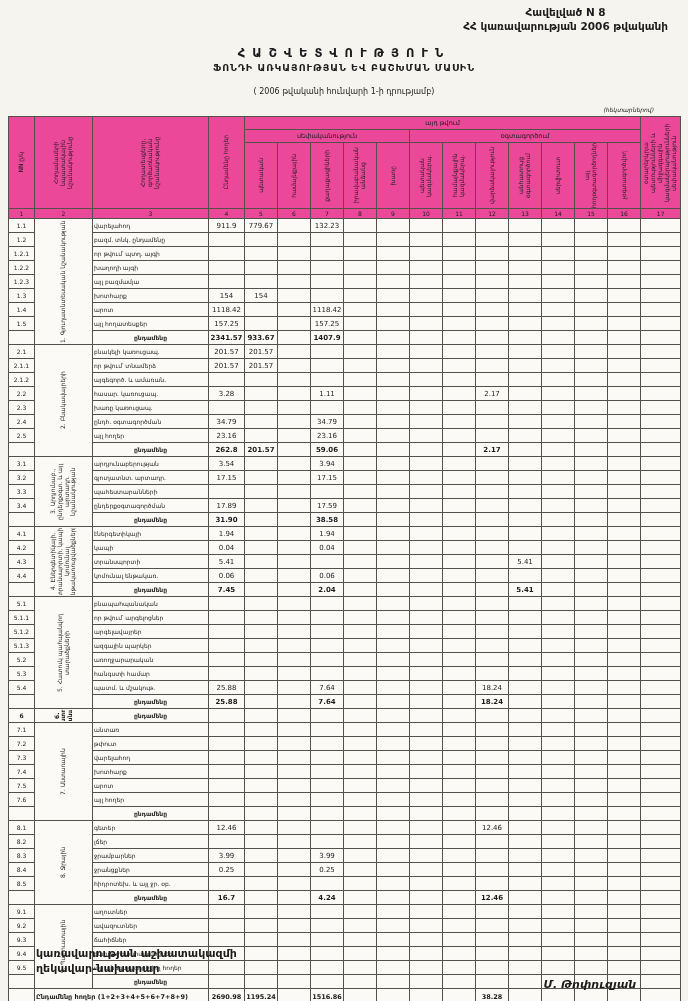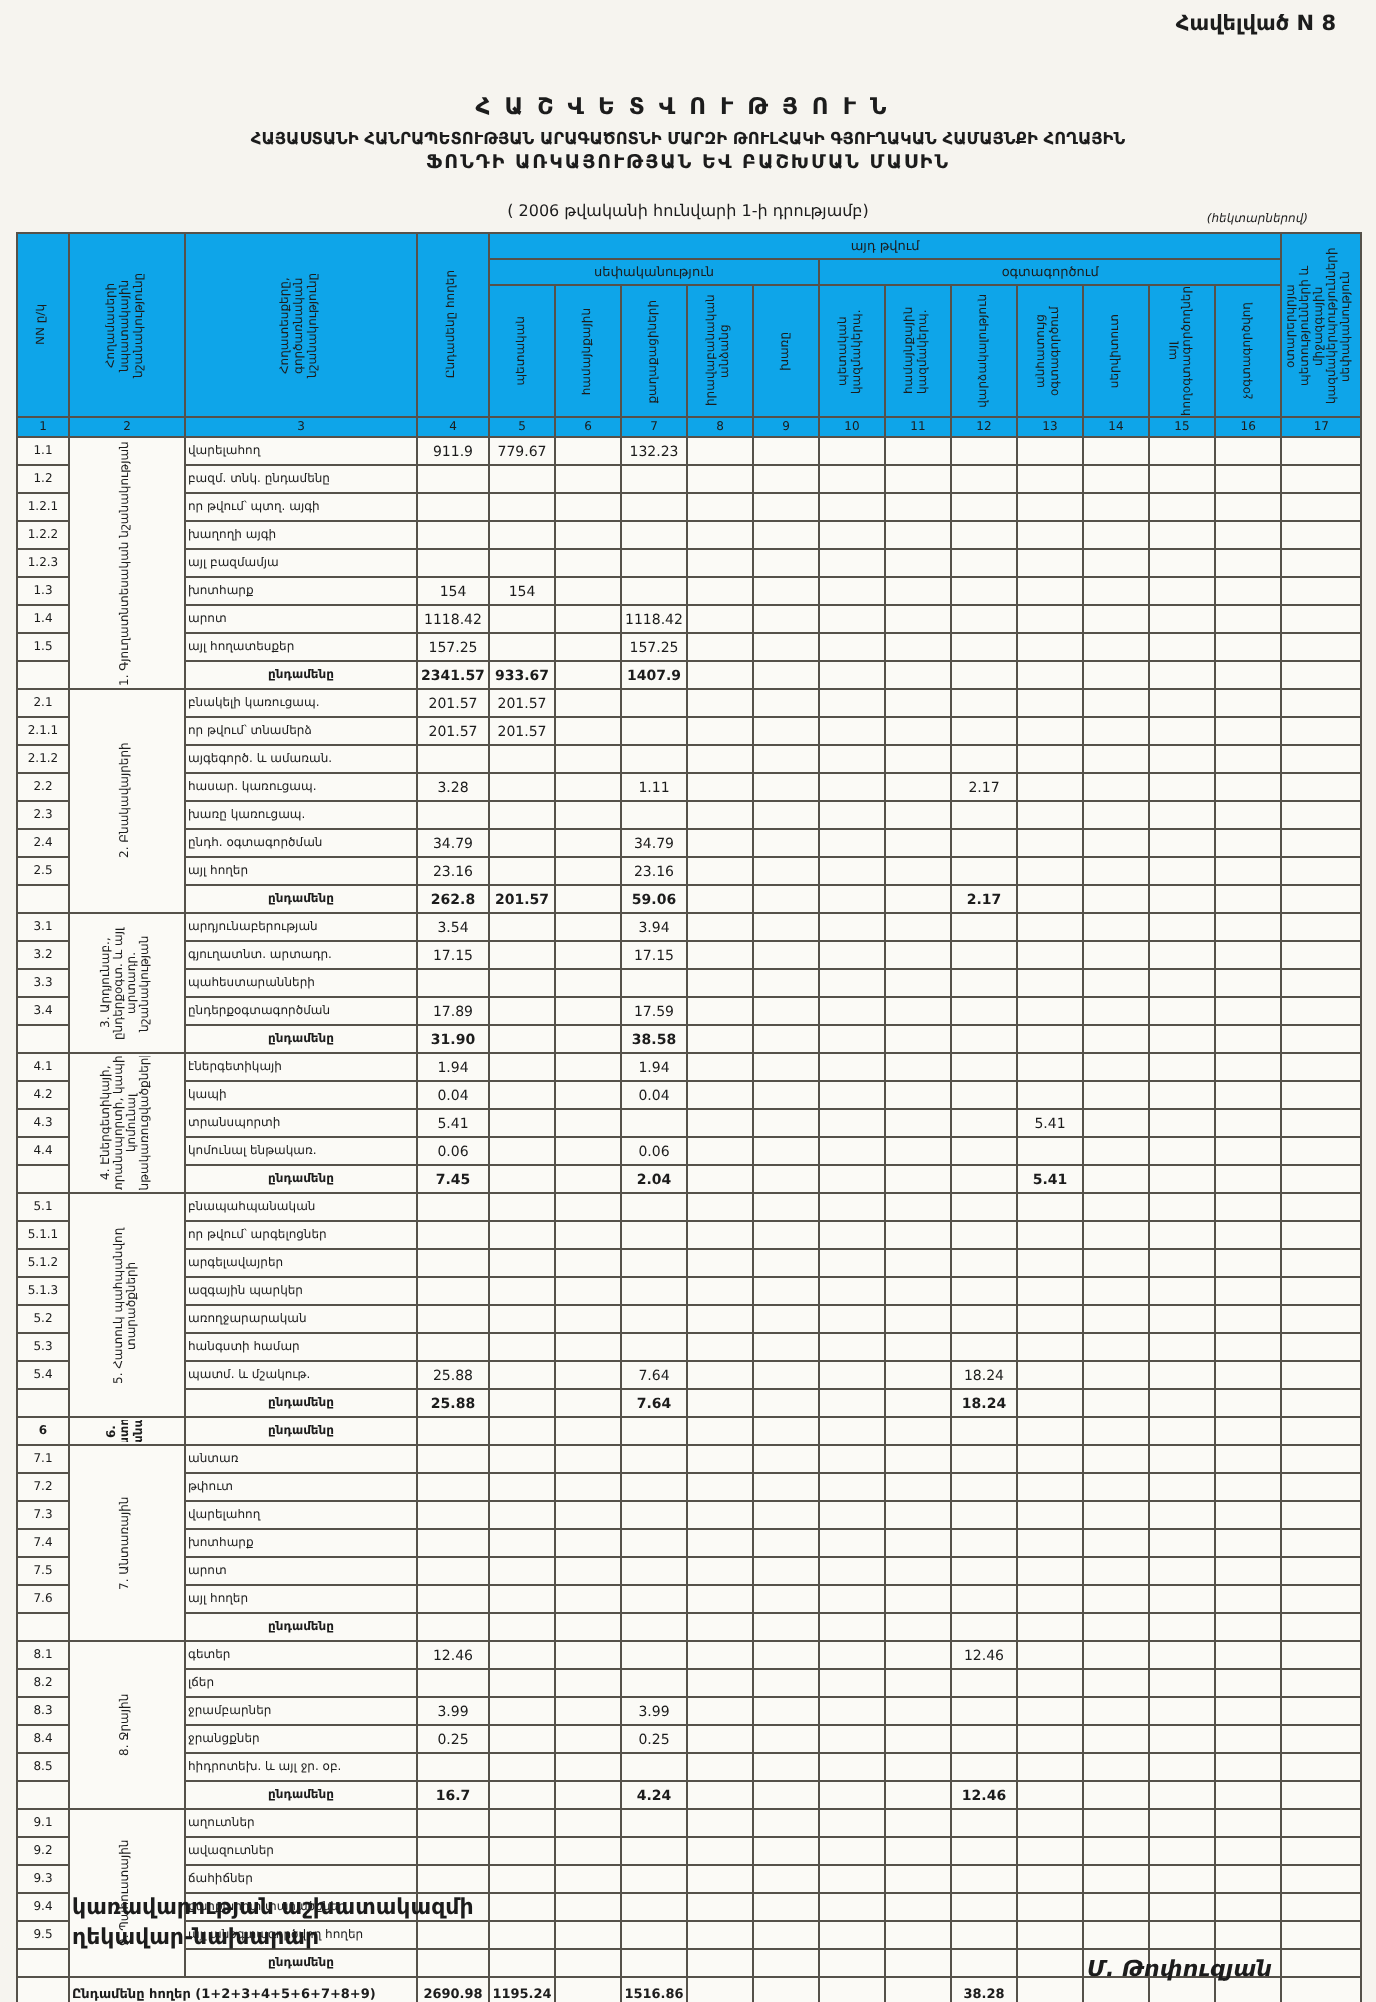--- a/index.html
+++ b/index.html
@@ -12,21 +12,21 @@
   }
   .appendix{position:absolute;top:6px;right:20px;text-align:center;font-weight:bold;font-size:10.5px;line-height:1.3;}
   .titles{position:absolute;top:46px;left:0;right:0;text-align:center;font-weight:bold;}
   .t1{font-size:11.5px;letter-spacing:7px;}
   .t2{font-size:8.2px;margin-top:4px;}
   .t3{font-size:9.5px;margin-top:2px;letter-spacing:1px;}
   .t4{font-size:8px;font-weight:normal;margin-top:14px;text-align:center;}
   .units{position:absolute;top:106px;right:34px;font-size:6px;font-style:italic;}
   table{position:absolute;top:116px;left:8px;width:672px;border-collapse:collapse;table-layout:fixed;background:#fbfaf6;}
   th,td{border:1px solid #55514a;padding:0 1px;font-weight:normal;vertical-align:middle;}
-  thead th{background:#0ea5e9;}
+  thead th{background:#ec4899;}
   .hspan{font-size:6.5px;height:12px;text-align:center;}
   .h-rot{height:62px;vertical-align:middle;}
   .vert{
     writing-mode:vertical-rl;transform:rotate(180deg);
     margin:0 auto;font-size:6px;line-height:1.15;text-align:center;
     max-height:80px;overflow:hidden;
   }
   .numrow th{font-size:6px;height:9px;text-align:center;font-weight:normal;}
   td.num{font-size:6px;text-align:center;white-space:nowrap;overflow:hidden;height:13px;}
   td.lab{font-size:6px;text-align:left;white-space:nowrap;overflow:hidden;}
@@ -43,25 +43,25 @@
   tr.grand td{font-weight:bold;font-size:6.5px;height:16px;}
   tr.grand td.lab{text-align:left;white-space:nowrap;}
   .sig{position:absolute;top:946px;left:36px;font-weight:bold;font-size:11px;line-height:1.4;}
   .sig-name{position:absolute;top:978px;right:52px;font-weight:bold;font-size:11px;font-style:italic;}
 </style>
 </head>
 <body>
 
 <div class="appendix">
   <div>Հավելված N 8</div>
+  <div>ՀՀ կառավարության 2006 թվականի</div>
 </div>
 
 <div class="titles">
   <div class="t1">ՀԱՇՎԵՏՎՈՒԹՅՈՒՆ</div>
-  <div class="t2">ՀԱՅԱՍՏԱՆԻ ՀԱՆՐԱՊԵՏՈՒԹՅԱՆ ԱՐԱԳԱԾՈՏՆԻ ՄԱՐԶԻ ԹՈՒԼՀԱԿԻ ԳՅՈՒՂԱԿԱՆ ՀԱՄԱՅՆՔԻ ՀՈՂԱՅԻՆ</div>
   <div class="t3">ՖՈՆԴԻ ԱՌԿԱՅՈՒԹՅԱՆ ԵՎ ԲԱՇԽՄԱՆ ՄԱՍԻՆ</div>
   <div class="t4">( 2006 թվականի հունվարի 1-ի դրությամբ)</div>
 </div>
 
 <div class="units">(հեկտարներով)</div>
 
 <table>
   <colgroup>
     <col style="width:26px">
       <col style="width:58px">

